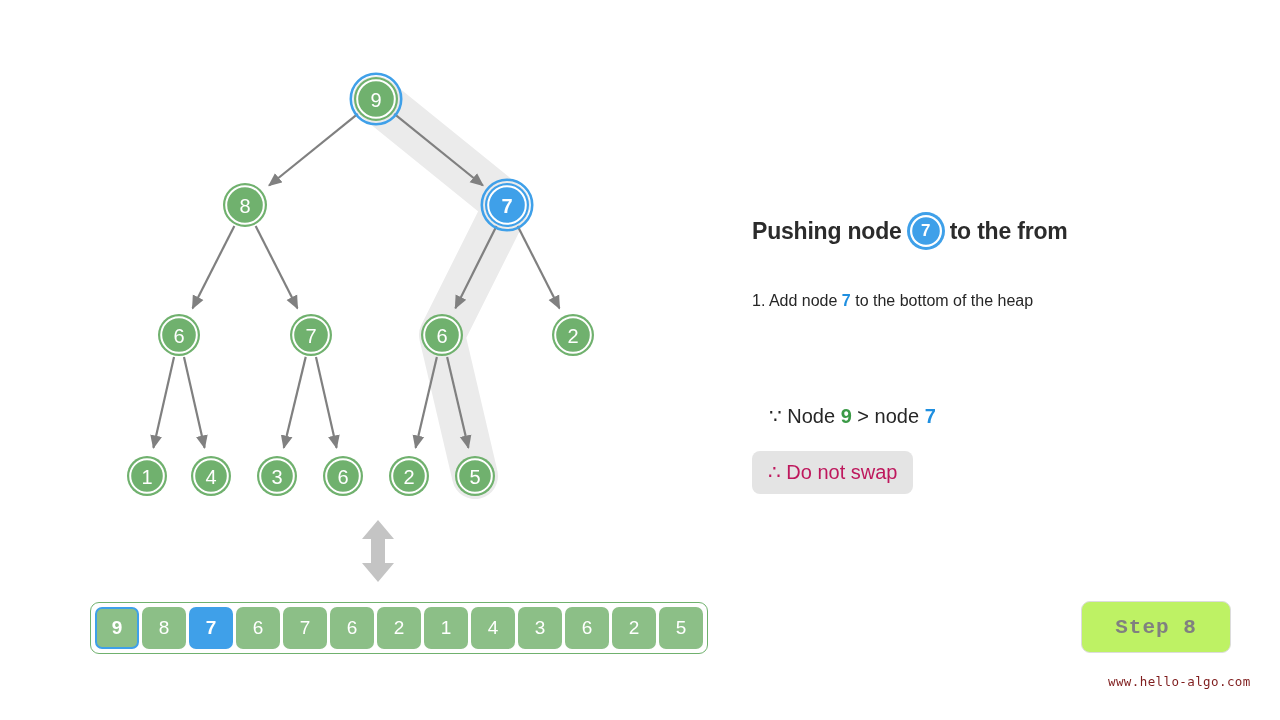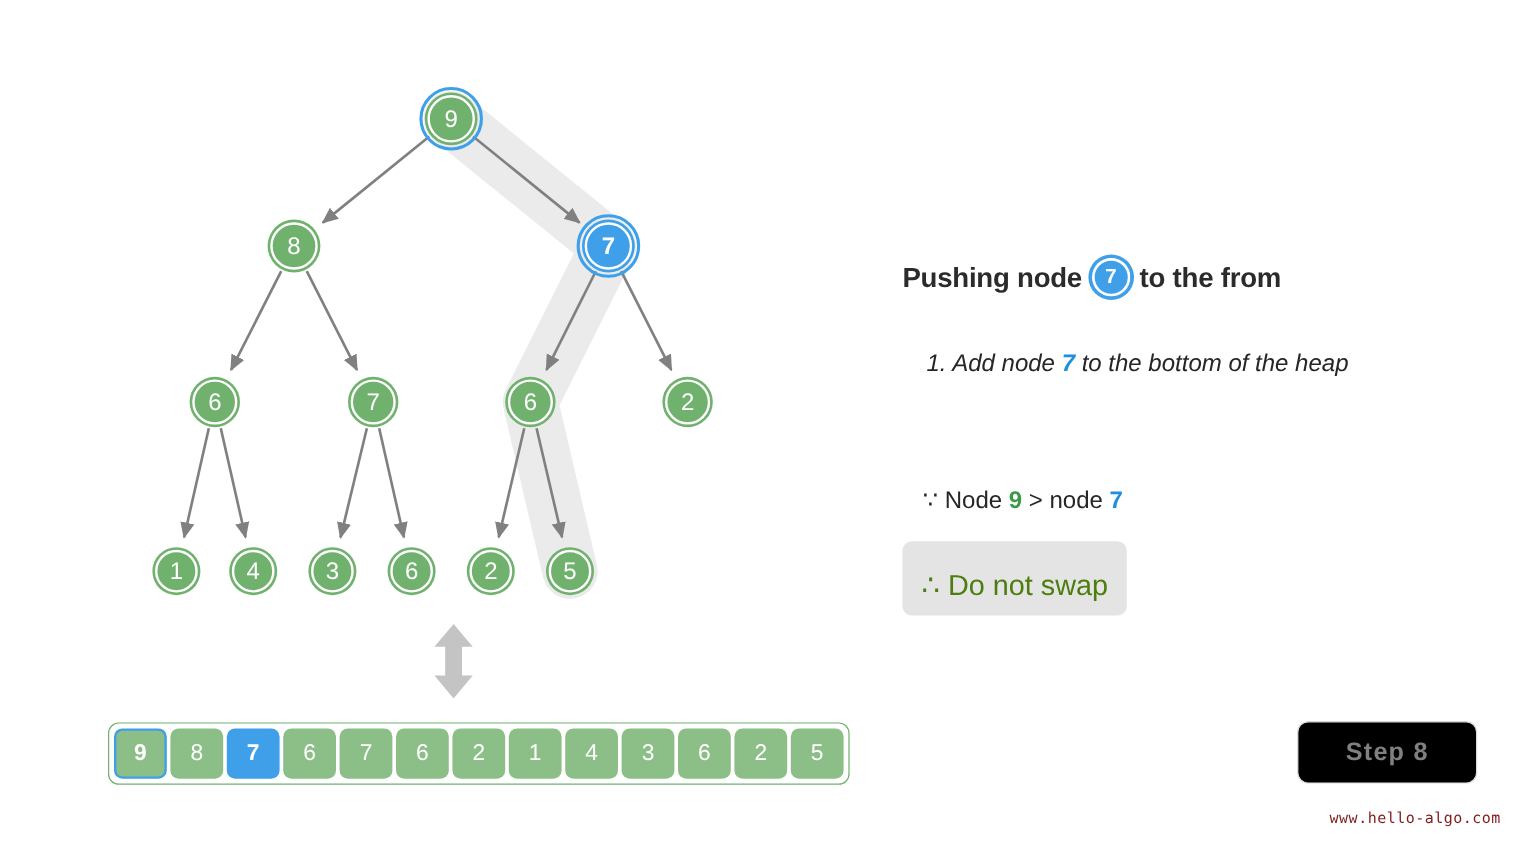--- a/index.html
+++ b/index.html
@@ -57,46 +57,46 @@
   }
   .inline-node {
     width: 32px; height: 32px; border-radius: 50%;
     background: #3fa0e9; color: #fff;
     display: inline-flex; align-items: center; justify-content: center;
     font-size: 17px; font-weight: 700;
     box-shadow: 0 0 0 2.2px #ffffff inset, 0 0 0 3px #3fa0e9;
     flex: none;
   }
   .step-line {
-    position: absolute; left: 20px;
-    font-size: 20px; color: #262626; white-space: nowrap; font-style: italic;
+    position: absolute; left: 0;
+    font-size: 16px; color: #262626; white-space: nowrap;
   }
   #step1 { top: 292px; }
   #step2 { top: 345px; }
   #reason {
     position: absolute; left: 17px; top: 404px;
     font-size: 20px; color: #262626; white-space: nowrap;
   }
   .num-green { color: #3a9a46; font-weight: 700; }
   .num-blue  { color: #1f8fe0; font-weight: 700; }
   #conclusion {
     position: absolute; left: 0px; top: 451px;
     background: #e4e4e4; border-radius: 8px;
-    padding: 23px 16px 10px 16px;
-    font-size: 24px; color: #4d7c0f; white-space: nowrap;
+    padding: 9px 16px 10px 16px;
+    font-size: 20px; color: #be185d; white-space: nowrap;
   }
 
   
   #step-badge {
     position: absolute; left: 1081px; top: 601px;
     width: 150px; height: 52px;
     border: 1.4px solid #dcdcdc; border-radius: 9px;
-    background: #000000;
+    background: #bef264;
     display: flex; align-items: center; justify-content: center;
-    font-family: Liberation Sans, sans-serif;
+    font-family: Liberation Mono, monospace;
     font-size: 21px; font-weight: 700; color: #808080;
     letter-spacing: 1px;
   }
   #watermark {
     position: absolute; left: 1108px; top: 674px;
     font-family: "DejaVu Sans Mono", monospace;
     font-size: 12.5px; color: #7f1d1d; letter-spacing: 0.4px;
   }
 </style>
 </head>

